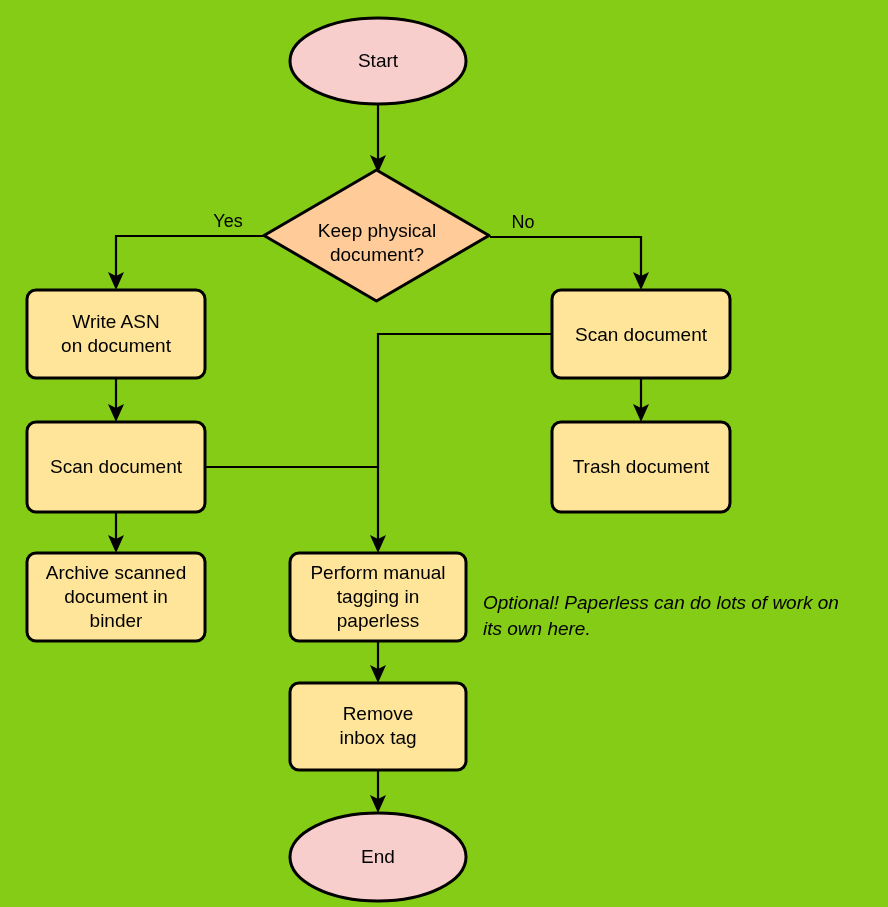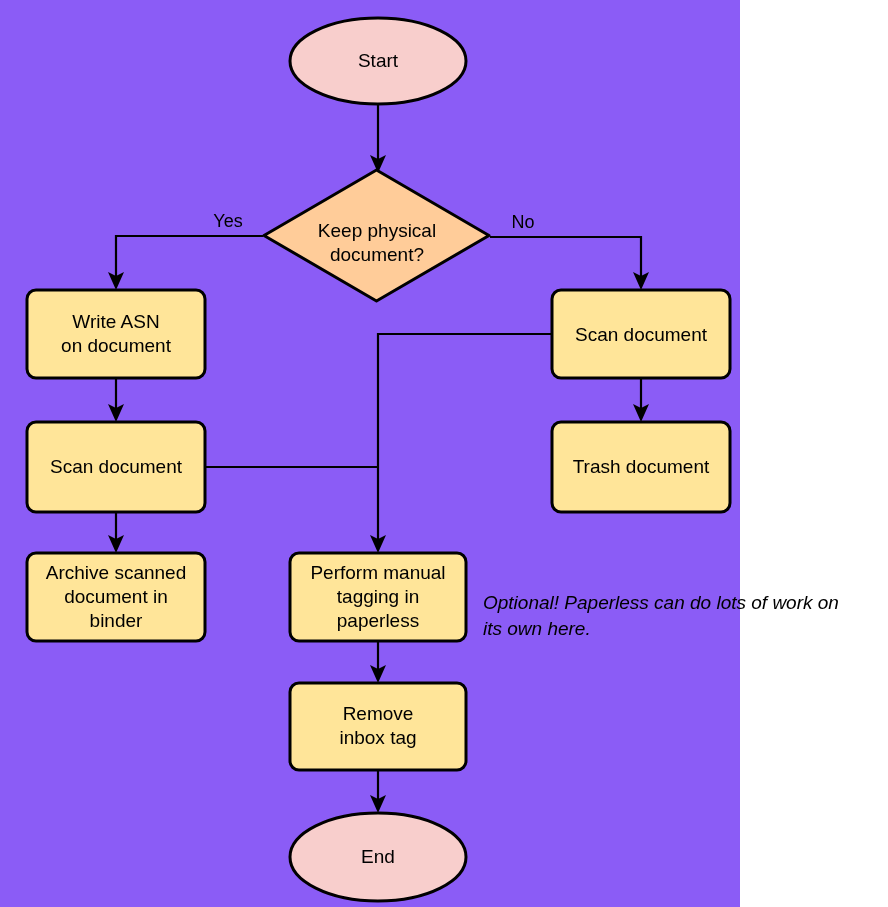--- a/index.html
+++ b/index.html
@@ -9,23 +9,23 @@
     background: #ffffff;
   }
   body {
     width: 888px;
     height: 907px;
     overflow: hidden;
     font-family: "Liberation Sans", sans-serif;
   }
   #flowchart-root {
     position: relative;
-    width: 740px;
+    width: 888px;
     height: 907px;
-    background: #8b5cf6;
+    background: #84cc16;
   }
   svg#flow-svg {
     display: block;
     width: 888px;
     height: 907px;
   }
   .node-shape {
     stroke: #000000;
     stroke-width: 3;
     stroke-linejoin: round;

